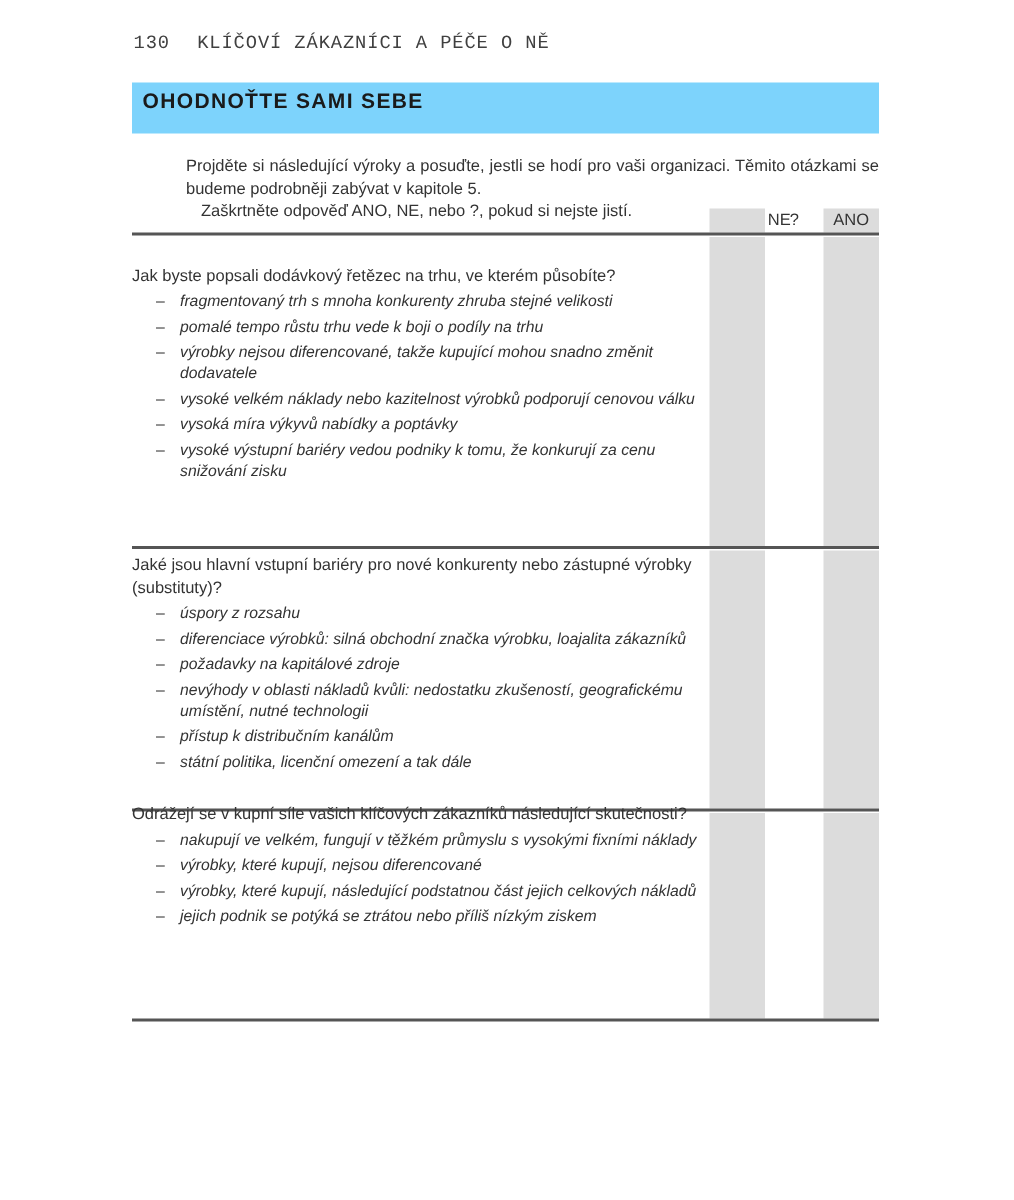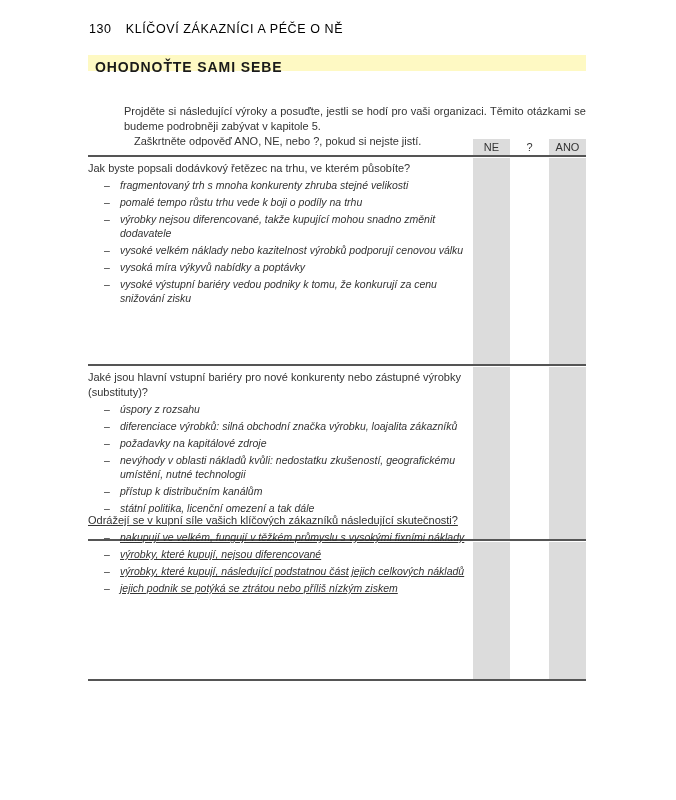--- a/index.html
+++ b/index.html
@@ -1,25 +1,25 @@
 <!DOCTYPE html>
 <html><head>
   <meta charset="utf-8">
   <style>
     html, body { margin: 0; padding: 0; }
     body {
       width: 676px; height: 800px; background: #ffffff; position: relative;
       font-family: "Liberation Sans", sans-serif; color: #2a2a2a; overflow: hidden;
     }
     .running-head {
-      position: absolute; left: 89px; top: 22px; font-size: 12.5px; letter-spacing: 0.6px; color: #000000;
+      position: absolute; left: 89px; top: 22px; font-size: 12.5px; letter-spacing: 0.6px; color: #404040; font-family: Liberation Mono, monospace;
     }
     .running-head .pg { margin-right: 10px; }
     .title-bar {
-      position: absolute; left: 88px; top: 55px; width: 498px; height: 16px; background: #fef9c3;
+      position: absolute; left: 88px; top: 55px; width: 498px; height: 34px; background: #7dd3fc;
     }
     .title-bar span {
       position: absolute; left: 7px; top: 4px; font-weight: bold; font-size: 14px; letter-spacing: 0.9px; color: #1a1a1a;
     }
     .intro {
       position: absolute; left: 124px; top: 84px; width: 462px; font-size: 11px; line-height: 15px; color: #333;
       text-align: justify;
       margin-top: 20px;
     }
     .intro p { margin: 0; }
@@ -49,37 +49,37 @@
   <span>OHODNOŤTE SAMI SEBE</span>
 </div>
 
 <div class="intro">
   <p>Projděte si následující výroky a posuďte, jestli se hodí pro vaši organizaci. Těmito otázkami se budeme podrobněji zabývat v kapitole 5.</p>
   <p class="p2">Zaškrtněte odpověď ANO, NE, nebo ?, pokud si nejste jistí.</p>
 </div>
 
 <div class="col-bg col-ne" style="top:139px;height:16px;"></div>
 <div class="col-bg col-ano" style="top:139px;height:16px;"></div>
-<div class="col-head" style="left:473px;width:37px;">NE</div>
+<div class="col-head" style="left:473px;width:37px;padding-left:28px;">NE</div>
 <div class="col-head" style="left:511px;width:37px;">?</div>
 <div class="col-head" style="left:549px;width:37px;text-align:center;">ANO</div>
 
 <div class="col-bg col-ne" style="top:158px;height:206px;"></div>
 <div class="col-bg col-ano" style="top:158px;height:206px;"></div>
 <div class="col-bg col-ne" style="top:367px;height:172px;"></div>
 <div class="col-bg col-ano" style="top:367px;height:172px;"></div>
 <div class="col-bg col-ne" style="top:542px;height:137px;"></div>
 <div class="col-bg col-ano" style="top:542px;height:137px;"></div>
 
 <div class="rule-thick" style="top:155px;"></div>
 <div class="rule-thick" style="top:364px;"></div>
 <div class="rule-thick" style="top:539px;"></div>
 <div class="rule-thick" style="top:679px;"></div>
 
-<div class="section" style="top:161px;">
+<div class="section" style="top:177px;">
   <p class="q">Jak byste popsali dodávkový řetězec na trhu, ve kterém působíte?</p>
   <ul class="items">
     <li><span class="dash">–</span><span>fragmentovaný trh s mnoha konkurenty zhruba stejné velikosti</span></li>
     <li><span class="dash">–</span><span>pomalé tempo růstu trhu vede k boji o podíly na trhu</span></li>
     <li><span class="dash">–</span><span>výrobky nejsou diferencované, takže kupující mohou snadno změnit dodavatele</span></li>
     <li><span class="dash">–</span><span>vysoké velkém náklady nebo kazitelnost výrobků podporují cenovou válku</span></li>
     <li><span class="dash">–</span><span>vysoká míra výkyvů nabídky a poptávky</span></li>
     <li><span class="dash">–</span><span>vysoké výstupní bariéry vedou podniky k tomu, že konkurují za cenu snižování zisku</span></li>
   </ul>
 </div>
@@ -89,21 +89,21 @@
   <ul class="items">
     <li><span class="dash">–</span><span>úspory z rozsahu</span></li>
     <li><span class="dash">–</span><span>diferenciace výrobků: silná obchodní značka výrobku, loajalita zákazníků</span></li>
     <li><span class="dash">–</span><span>požadavky na kapitálové zdroje</span></li>
     <li><span class="dash">–</span><span>nevýhody v oblasti nákladů kvůli: nedostatku zkušeností, geografickému umístění, nutné technologii</span></li>
     <li><span class="dash">–</span><span>přístup k distribučním kanálům</span></li>
     <li><span class="dash">–</span><span>státní politika, licenční omezení a tak dále</span></li>
   </ul>
 </div>
 
-<div class="section" style="top:513px;text-decoration:underline;">
+<div class="section" style="top:536px;">
   <p class="q">Odrážejí se v kupní síle vašich klíčových zákazníků následující skutečnosti?</p>
   <ul class="items">
     <li><span class="dash">–</span><span>nakupují ve velkém, fungují v těžkém průmyslu s vysokými fixními náklady</span></li>
     <li><span class="dash">–</span><span>výrobky, které kupují, nejsou diferencované</span></li>
     <li><span class="dash">–</span><span>výrobky, které kupují, následující podstatnou část jejich celkových nákladů</span></li>
     <li><span class="dash">–</span><span>jejich podnik se potýká se ztrátou nebo příliš nízkým ziskem</span></li>
   </ul>
 </div>
 
 </body></html>

